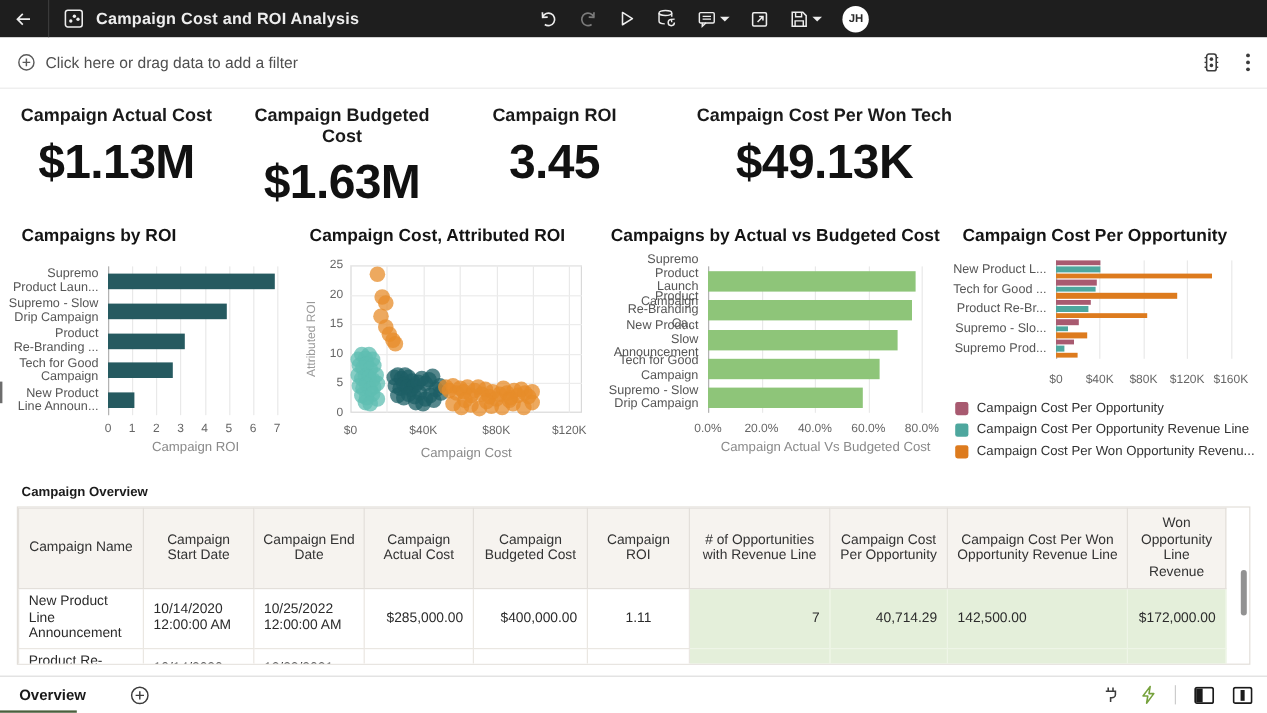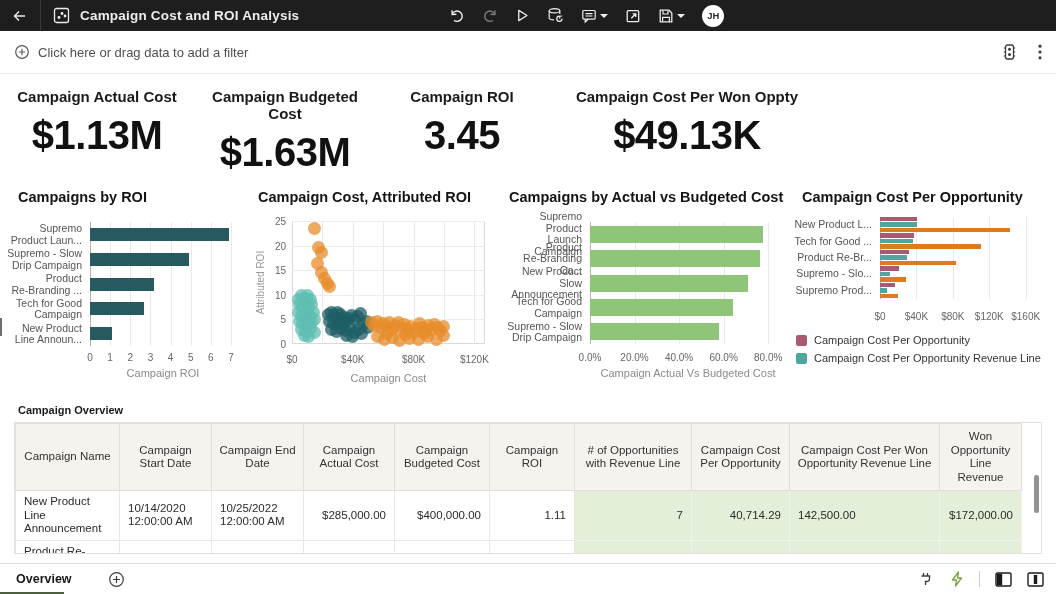--- a/index.html
+++ b/index.html
@@ -169,21 +169,21 @@
     </div>
     <div class="kpi" style="flex: 0 0 182px;">
       <div class="kpi-label">Campaign Budgeted Cost</div>
       <div class="kpi-value">$1.63M</div>
     </div>
     <div class="kpi" style="flex: 0 0 172px;">
       <div class="kpi-label">Campaign ROI</div>
       <div class="kpi-value">3.45</div>
     </div>
     <div class="kpi" style="flex: 0 0 278px;">
-      <div class="kpi-label">Campaign Cost Per Won Oppty</div>
+      <div class="kpi-label">Campaign Cost Per Won Tech</div>
       <div class="kpi-value">$49.13K</div>
     </div>
   </div>
 
 <div class="charts-row">
   <div class="chart" style="width:250px;">
     <div class="chart-title" style="left:18px;">Campaigns by ROI</div>
     <div class="plot">
         <div class="gridline-v" style="position: absolute; left: 90px; top: 38px; width: 1px; height: 124px;"></div>
         <div class="tick-x" style="position: absolute; left: 90px; top: 168px;">0</div>
@@ -421,20 +421,24 @@
         <div class="bar" style="position: absolute; left: 86px; top: 109.55px; width: 17.7589px; height: 4.5px; background: rgb(221, 123, 30);"></div>
         <div class="legend" style="position: absolute; left: 2px; top: 150px; width: 256px;">
           <div class="legend-item">
             <div class="swatch" style="background: rgb(168, 90, 112);"></div>
             <div>Campaign Cost Per Opportunity</div>
           </div>
           <div class="legend-item">
             <div class="swatch" style="background: rgb(78, 167, 158);"></div>
             <div>Campaign Cost Per Opportunity Revenue Line</div>
           </div>
+          <div class="legend-item">
+            <div class="swatch" style="background: rgb(221, 123, 30);"></div>
+            <div>Campaign Cost Per Won Opportunity Revenu...</div>
+          </div>
         </div>
       </div>
   </div>
 </div>
 
 <div>
   <div class="table-title">Campaign Overview</div>
   <div class="table-wrap">
     <table>
         <colgroup>
@@ -463,21 +467,21 @@
             <th>Won Opportunity Line Revenue</th>
           </tr>
         </thead>
         <tbody>
           <tr>
             <td style="text-align: left;">New Product Line Announcement</td>
             <td style="text-align: left;">10/14/2020 12:00:00 AM</td>
             <td style="text-align: left;">10/25/2022 12:00:00 AM</td>
             <td style="text-align: right;">$285,000.00</td>
             <td style="text-align: right;">$400,000.00</td>
-            <td style="text-align: right;">1.11</td>
+            <td style="text-align: center;">1.11</td>
             <td class="hl" style="text-align: right;">7</td>
             <td class="hl" style="text-align: right;">40,714.29</td>
             <td class="hl" style="text-align: left;">142,500.00</td>
             <td class="hl" style="text-align: right;">$172,000.00</td>
           </tr>
           <tr>
             <td style="text-align: left;">Product Re-Branding Campaign</td>
             <td style="text-align: left;">10/14/2020 12:00:00 AM</td>
             <td style="text-align: left;">12/28/2021 12:00:00 AM</td>
             <td style="text-align: right;">$250,000.00</td>

